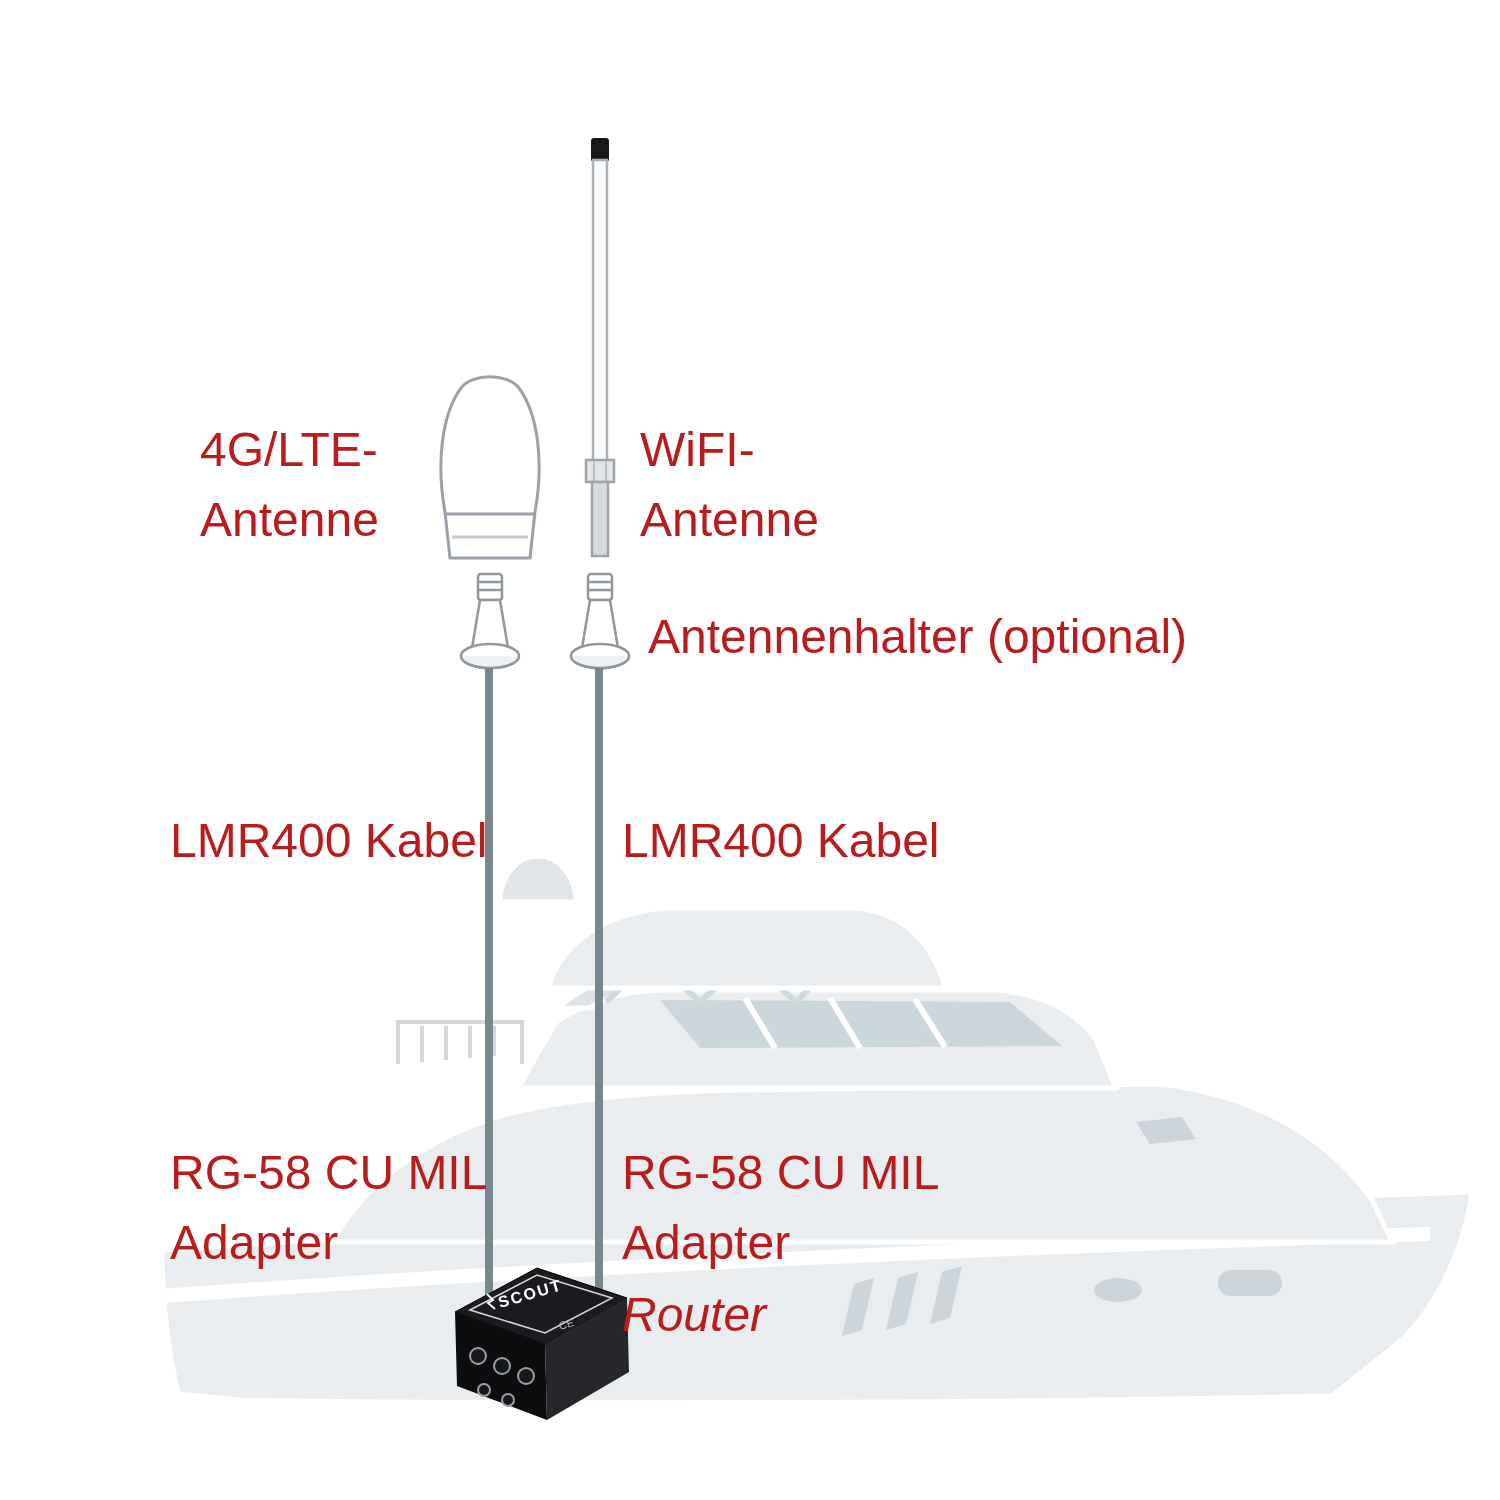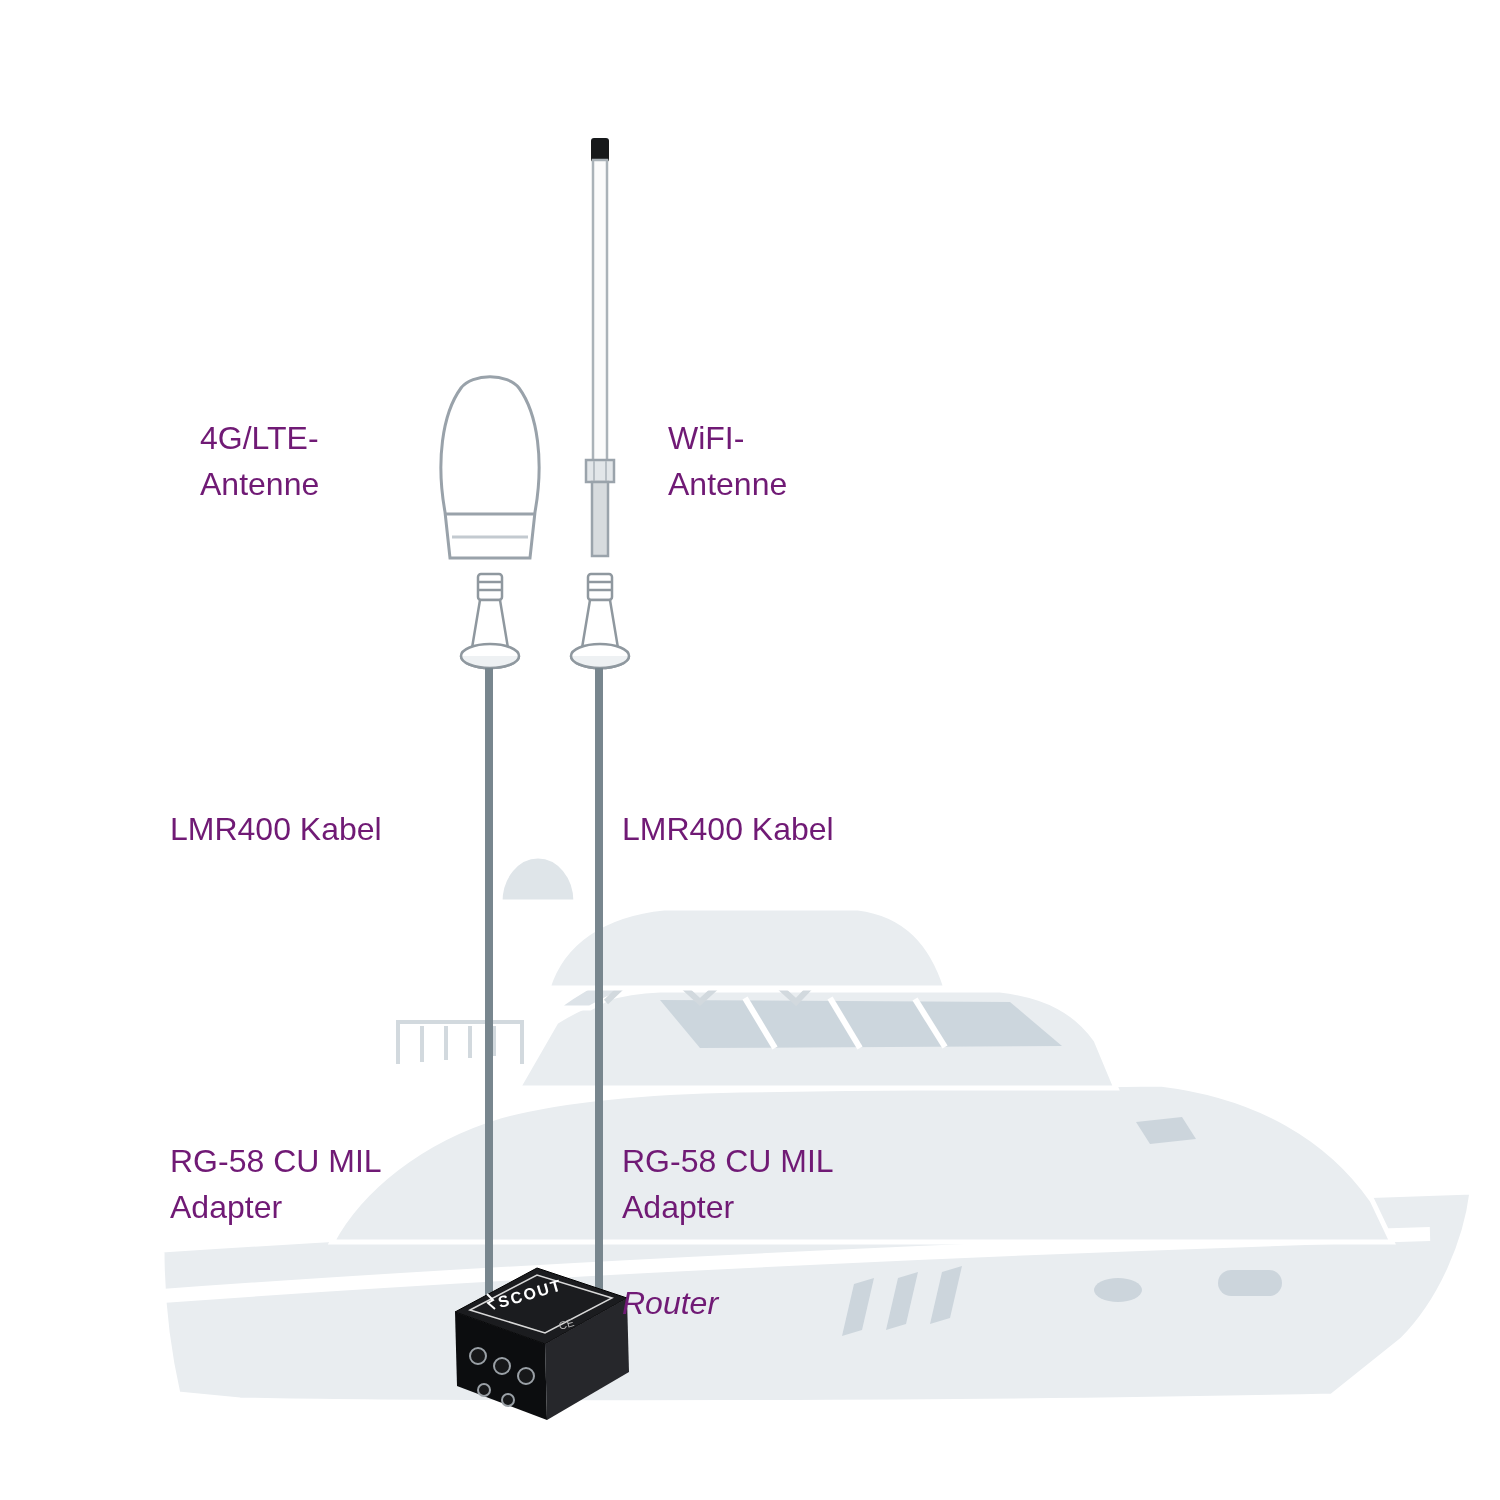--- a/index.html
+++ b/index.html
@@ -15,22 +15,22 @@
     overflow: hidden;
   }
   svg.scene {
     position: absolute;
     left: 0; top: 0;
     width: 1500px; height: 1500px;
     z-index: 1;
   }
   .label {
     position: absolute;
-    color: #701a75;
-    font-size: 32px;
+    color: #b91c1c;
+    font-size: 48px;
     line-height: 1.45;
     white-space: nowrap;
     z-index: 2;
   }
   .label span { display: block; }
 </style>
 </head>
 <body>
 
 <div class="canvas">
@@ -131,25 +131,26 @@
         <circle cx="508" cy="1400" r="6"></circle>
       </g>
     </g>
   </svg>
 
   <div class="label" style="left:200px; top:415px;">
     <span>4G/LTE-</span>
     <span>Antenne</span>
   </div>
 
-  <div class="label" style="left:668px; top:415px;">
+  <div class="label" style="left:640px; top:415px;">
     <span>WiFI-</span>
     <span>Antenne</span>
   </div>
 
+  <div class="label" style="left:648px; top:602px;">Antennenhalter (optional)</div>
 
   <div class="label" style="left:170px; top:806px;">LMR400 Kabel</div>
 
   <div class="label" style="left:622px; top:806px;">LMR400 Kabel</div>
 
   <div class="label" style="left:170px; top:1138px;">
     <span>RG-58 CU MIL</span>
     <span>Adapter</span>
   </div>
 

